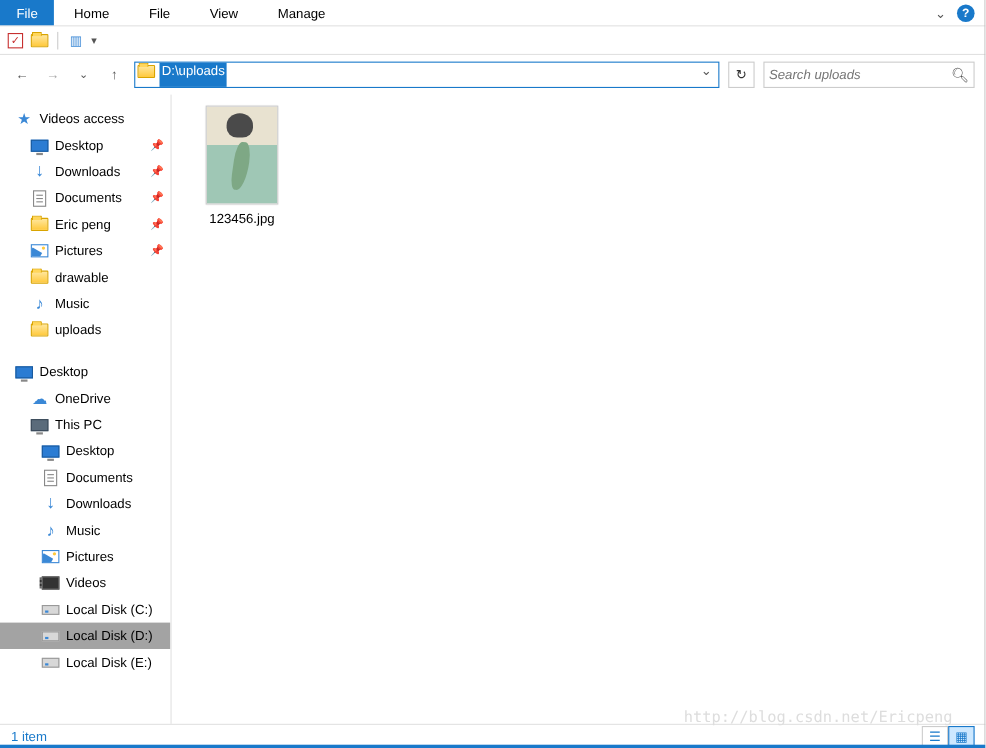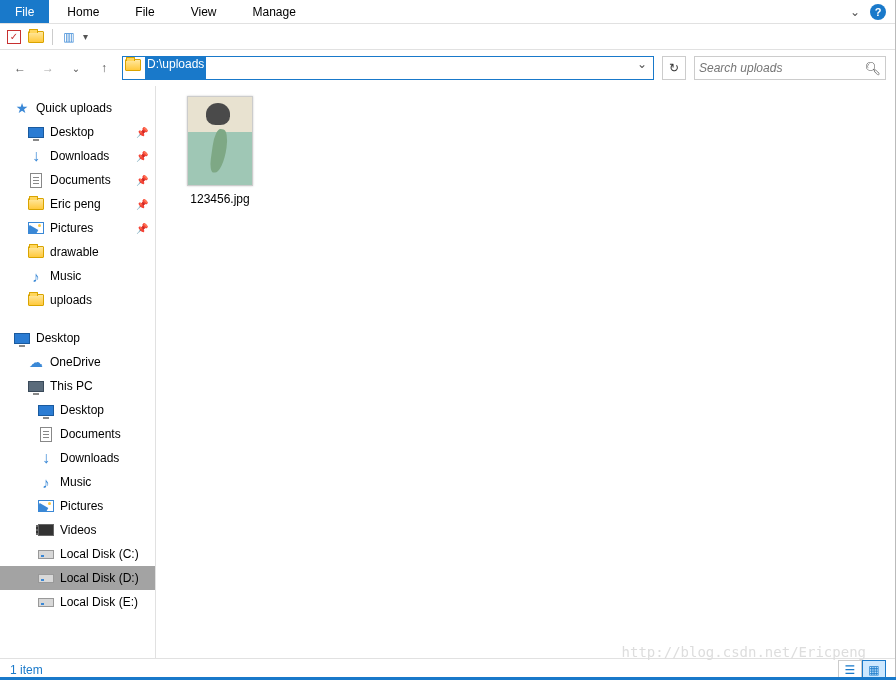--- a/index.html
+++ b/index.html
@@ -128,21 +128,21 @@
   <div class="search-box">
     <input type="text" placeholder="Search uploads" style="">
     <span class="search-icon">🔍︎</span>
   </div>
 </div>
 
 <div class="main">
   <div class="nav-pane">
     <div class="nav-item">
       <span class="ico star-blue">★</span>
-      <span>Quick uploads</span>
+      <span>Videos access</span>
     </div>
     <div class="nav-item indent1">
       <span class="ico">
           <span class="monitor"></span>
         </span>
       <span>Desktop</span>
       <span class="pin-icon">📌</span>
     </div>
     <div class="nav-item indent1">
       <span class="ico arrow-down-blue">↓</span>

